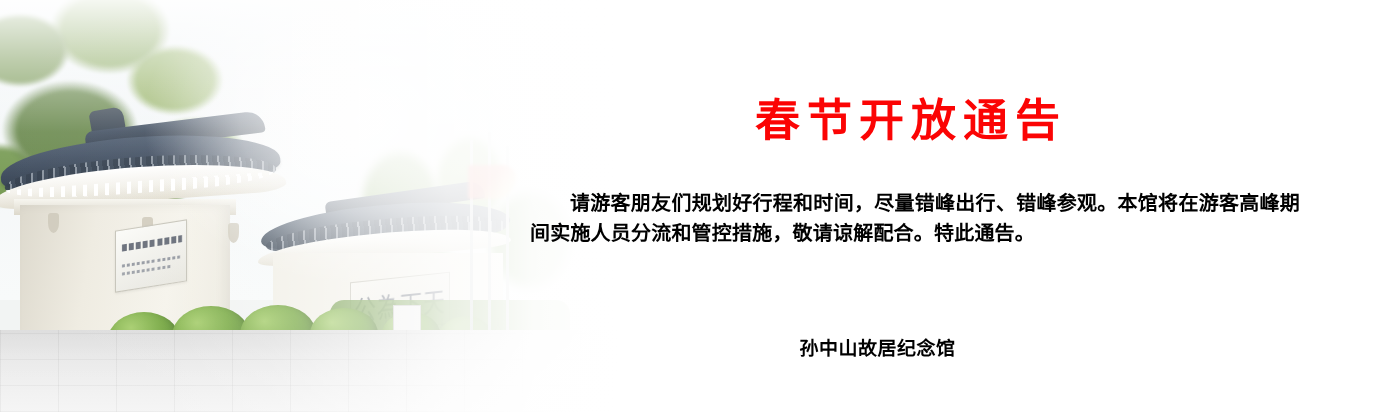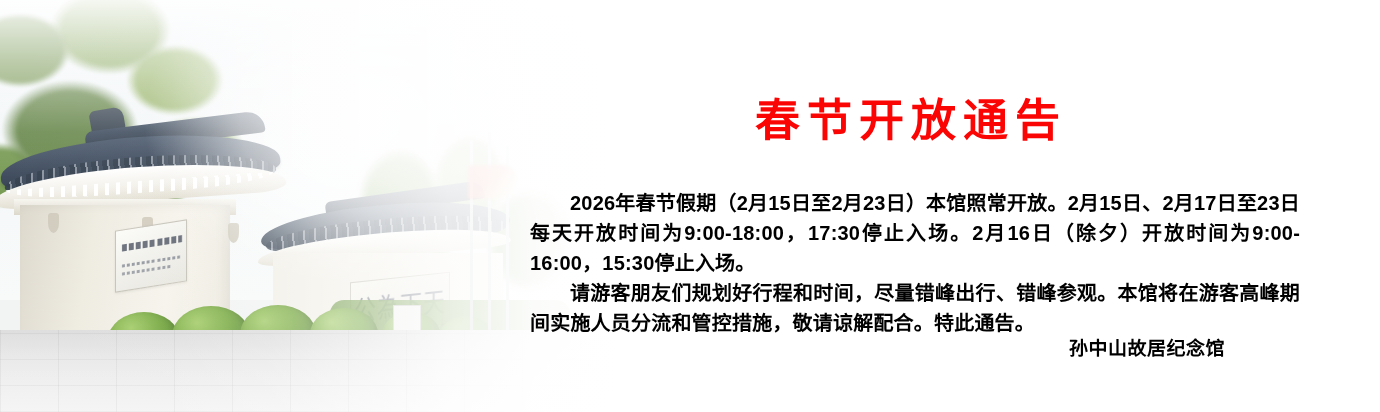--- a/index.html
+++ b/index.html
@@ -316,21 +316,21 @@
   .para{
     font-size:20px; font-weight:bold; color:#000000;
     line-height:30px;
     text-align:justify; text-justify:inter-ideograph;
     text-indent:2em;
     letter-spacing:.2px;
   }
   .para + .para{ margin-top:0; }
   .signature{
     position:absolute; left:10px; top:288px; width:695px;
-    text-align:right;
+    text-align:center;
   }
   .sig-line{
     font-size:19px; font-weight:bold; color:#000000;
     line-height:26px; letter-spacing:.5px;
   }
 </style>
 </head>
 <body>
 
 <div class="banner">
@@ -414,21 +414,20 @@
       <div class="fade-top"></div>
       <div class="fade-right"></div>
     </div>
   </div>
 
   <div class="content">
 
     <div class="notice-title">春节开放通告</div>
 
     <div class="notice-body">
-      <p class="para">2026年春节假期（2月15日至2月23日）本馆照常开放。2月15日、2月17日至23日每天开放时间为9:00-18:00，17:30停止入场。2月16日（除夕）开放时间为9:00-16:00，15:30停止入场。</p>
       <p class="para">请游客朋友们规划好行程和时间，尽量错峰出行、错峰参观。本馆将在游客高峰期间实施人员分流和管控措施，敬请谅解配合。特此通告。</p>
     </div>
 
     <div class="signature">
       <div class="sig-line">孙中山故居纪念馆</div>
     </div>
 
   </div>
 </div>
 

